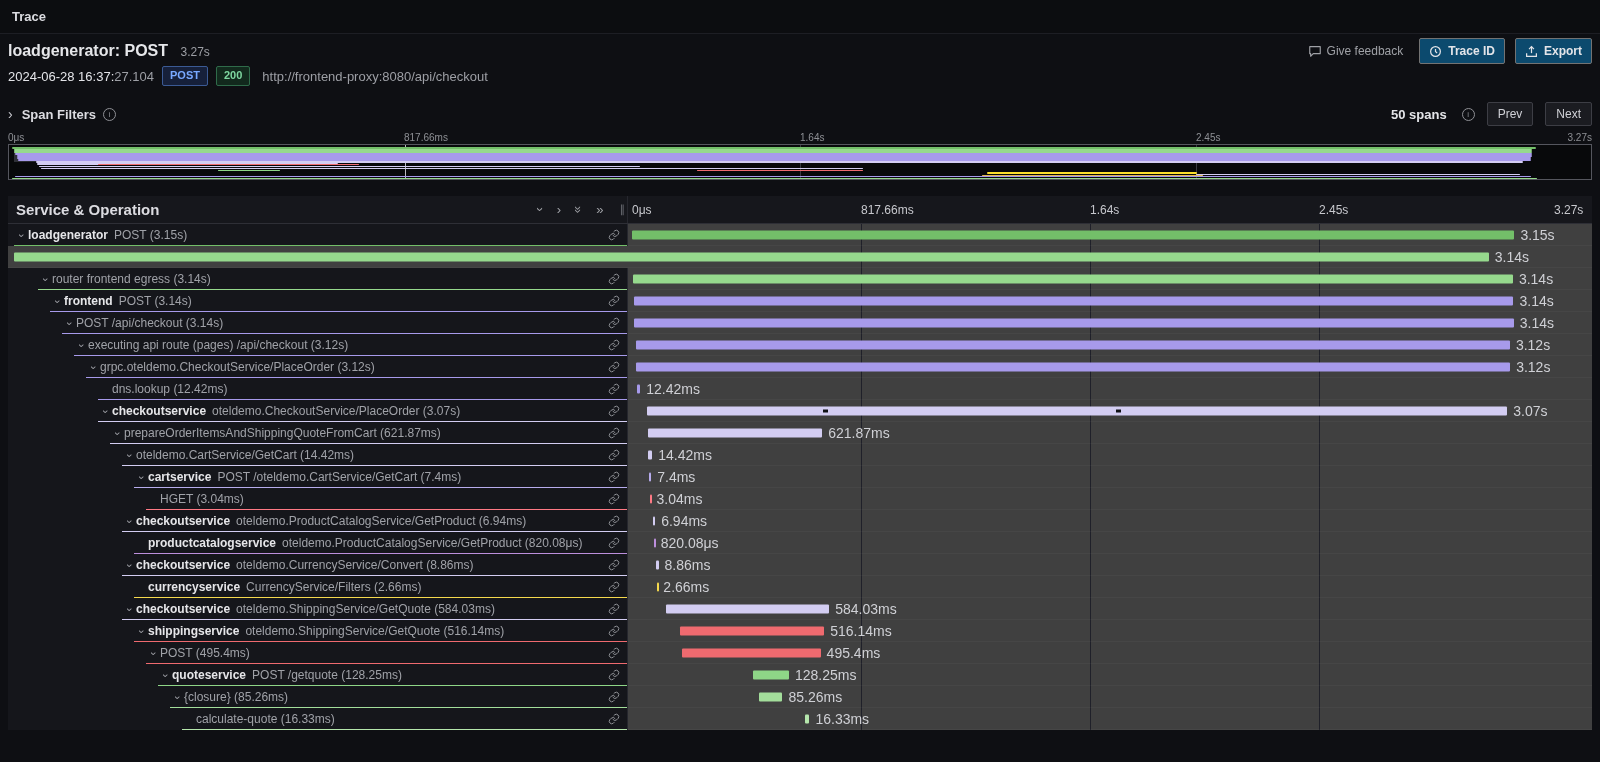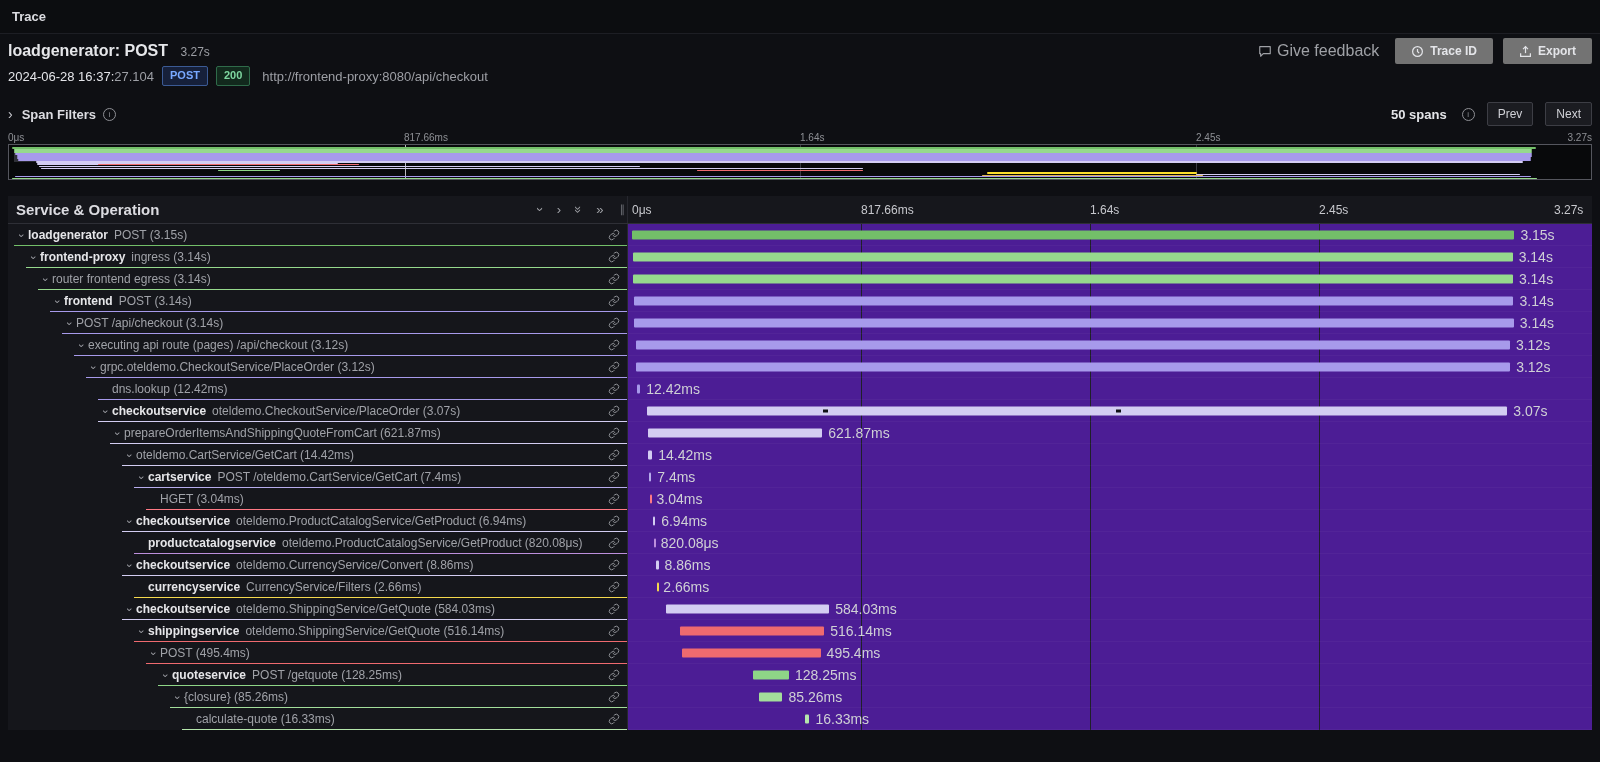--- a/index.html
+++ b/index.html
@@ -15,25 +15,25 @@
     display:flex; align-items:center; padding:0 12px;
     font-size:13px; font-weight:bold; color:#dcdce1;
   }
   .panel { margin:0 8px; }
   
   .title-row { display:flex; justify-content:space-between; align-items:center; padding-top:6px; height:28px; }
   .title-left h1 { display:inline; font-size:16px; margin:0; color:#e6e7ea; }
   .trace-dur { color:#9d9fa5; font-size:12px; margin-left:8px; }
   .title-actions { display:flex; gap:10px; align-items:center; }
   .ghost-btn {
-    background:none; border:none; color:#9fa1a6; font-size:16px;
+    background:none; border:none; color:#9fa1a6; font-size:12px;
     display:flex; gap:5px; align-items:center; cursor:pointer; font-family:inherit;
   }
   .tool-btn {
-    background:#737373; border:7px solid #737373; border-radius:2px;
+    background:#0c4a6e; border:1px solid #737373; border-radius:2px;
     color:#e4e5e9; font-size:12px; font-weight:bold; padding:0 9px; height:26px;
     display:flex; gap:6px; align-items:center; cursor:pointer; font-family:inherit;
   }
   
   .meta-row { display:flex; align-items:center; gap:8px; height:28px; font-size:13px; }
   .ts-main { font-weight:normal; color:#e4e5e9; }
   .ts-frac { color:#9d9fa5; }
   .badge { font-size:11px; font-weight:bold; padding:2px 7px; border-radius:2px; line-height:1.2; }
   .badge-method { color:#79a9ff; border:1px solid #3b5a94; background:#16203a; }
   .badge-status { color:#7ed6a0; border:1px solid #2f6b4a; background:#12291d; }
@@ -74,21 +74,21 @@
     border-right:1px solid #26272e; position:relative;
   }
   .th-title { font-size:15px; font-weight:bold; color:#dcdce1; flex:1; }
   .th-icons { display:flex; gap:14px; margin-right:16px; color:#9fa1a6; font-size:13px; }
   .th-icon { cursor:pointer; line-height:1; }
   .rot90 { display:inline-block; transform:rotate(90deg); }
   .grip { color:#6e7076; font-size:11px; margin-right:2px; cursor:col-resize; }
   .th-right { flex:1; position:relative; margin:0 44px 0 4px; font-size:12px; color:#c7c8cd; }
   .th-right .tick { position:absolute; top:7px; white-space:nowrap; }
   
-  .rows { position:relative; background:#4c1d95; }
+  .rows { position:relative; background:#404040; }
   .grid-overlay { position:absolute; top:0; bottom:0; left:624px; right:44px; pointer-events:none; }
   .gl { position:absolute; top:0; bottom:0; width:1px; background:#1f2029; }
   .trace-row { display:flex; height:22px; }
   .row-name {
     width:620px; flex:none; position:relative; background:#15161b;
     border-right:1px solid #26272e; display:flex; align-items:center;
     font-size:12px; cursor:pointer; overflow:hidden;
   }
   .rchev { width:14px; flex:none; color:#9d9fa5; font-size:11px; text-align:center; transform:rotate(90deg); line-height:1; }
   .svc { font-weight:bold; color:#e6e6e9; margin:0 6px 0 0; white-space:nowrap; }
@@ -248,32 +248,20 @@
       </span>
     </div>
     <div class="row-bar-cell">
       <div class="track">
         <div class="bar" style="left: 0%; width: 96.33%; background: rgb(115, 191, 105);"></div>
         <span class="bar-label" style="left: calc(96.33% + 6px);">3.15s</span>
       </div>
     </div>
   </div>
       <div class="trace-row">
-    <div class="row-name" style="padding-left: 18px;">
-      <span class="rchev rot90">›</span>
-      <span class="svc">frontend-proxy</span>
-      <span class="op">ingress (3.14s)</span>
-      <span class="row-underline" style="left: 18px; background: rgb(150, 217, 141);"></span>
-      <span class="rowlink">
-        <svg width="12" height="12" viewBox="0 0 24 24" fill="none" stroke="currentColor" stroke-width="2" stroke-linecap="round">
-              <path d="M10 13a5 5 0 0 0 7.5.5l3-3a5 5 0 0 0-7-7l-1.7 1.7"></path>
-              <path d="M14 11a5 5 0 0 0-7.5-.5l-3 3a5 5 0 0 0 7 7l1.7-1.7"></path>
-            </svg>
-      </span>
-    </div>
     <div class="row-bar-cell">
       <div class="track">
         <div class="bar" style="left: 0.12%; width: 96.02%; background: rgb(150, 217, 141);"></div>
         <span class="bar-label" style="left: calc(96.14% + 6px);">3.14s</span>
       </div>
     </div>
   </div>
       <div class="trace-row">
     <div class="row-name" style="padding-left: 30px;">
       <span class="rchev rot90">›</span>

